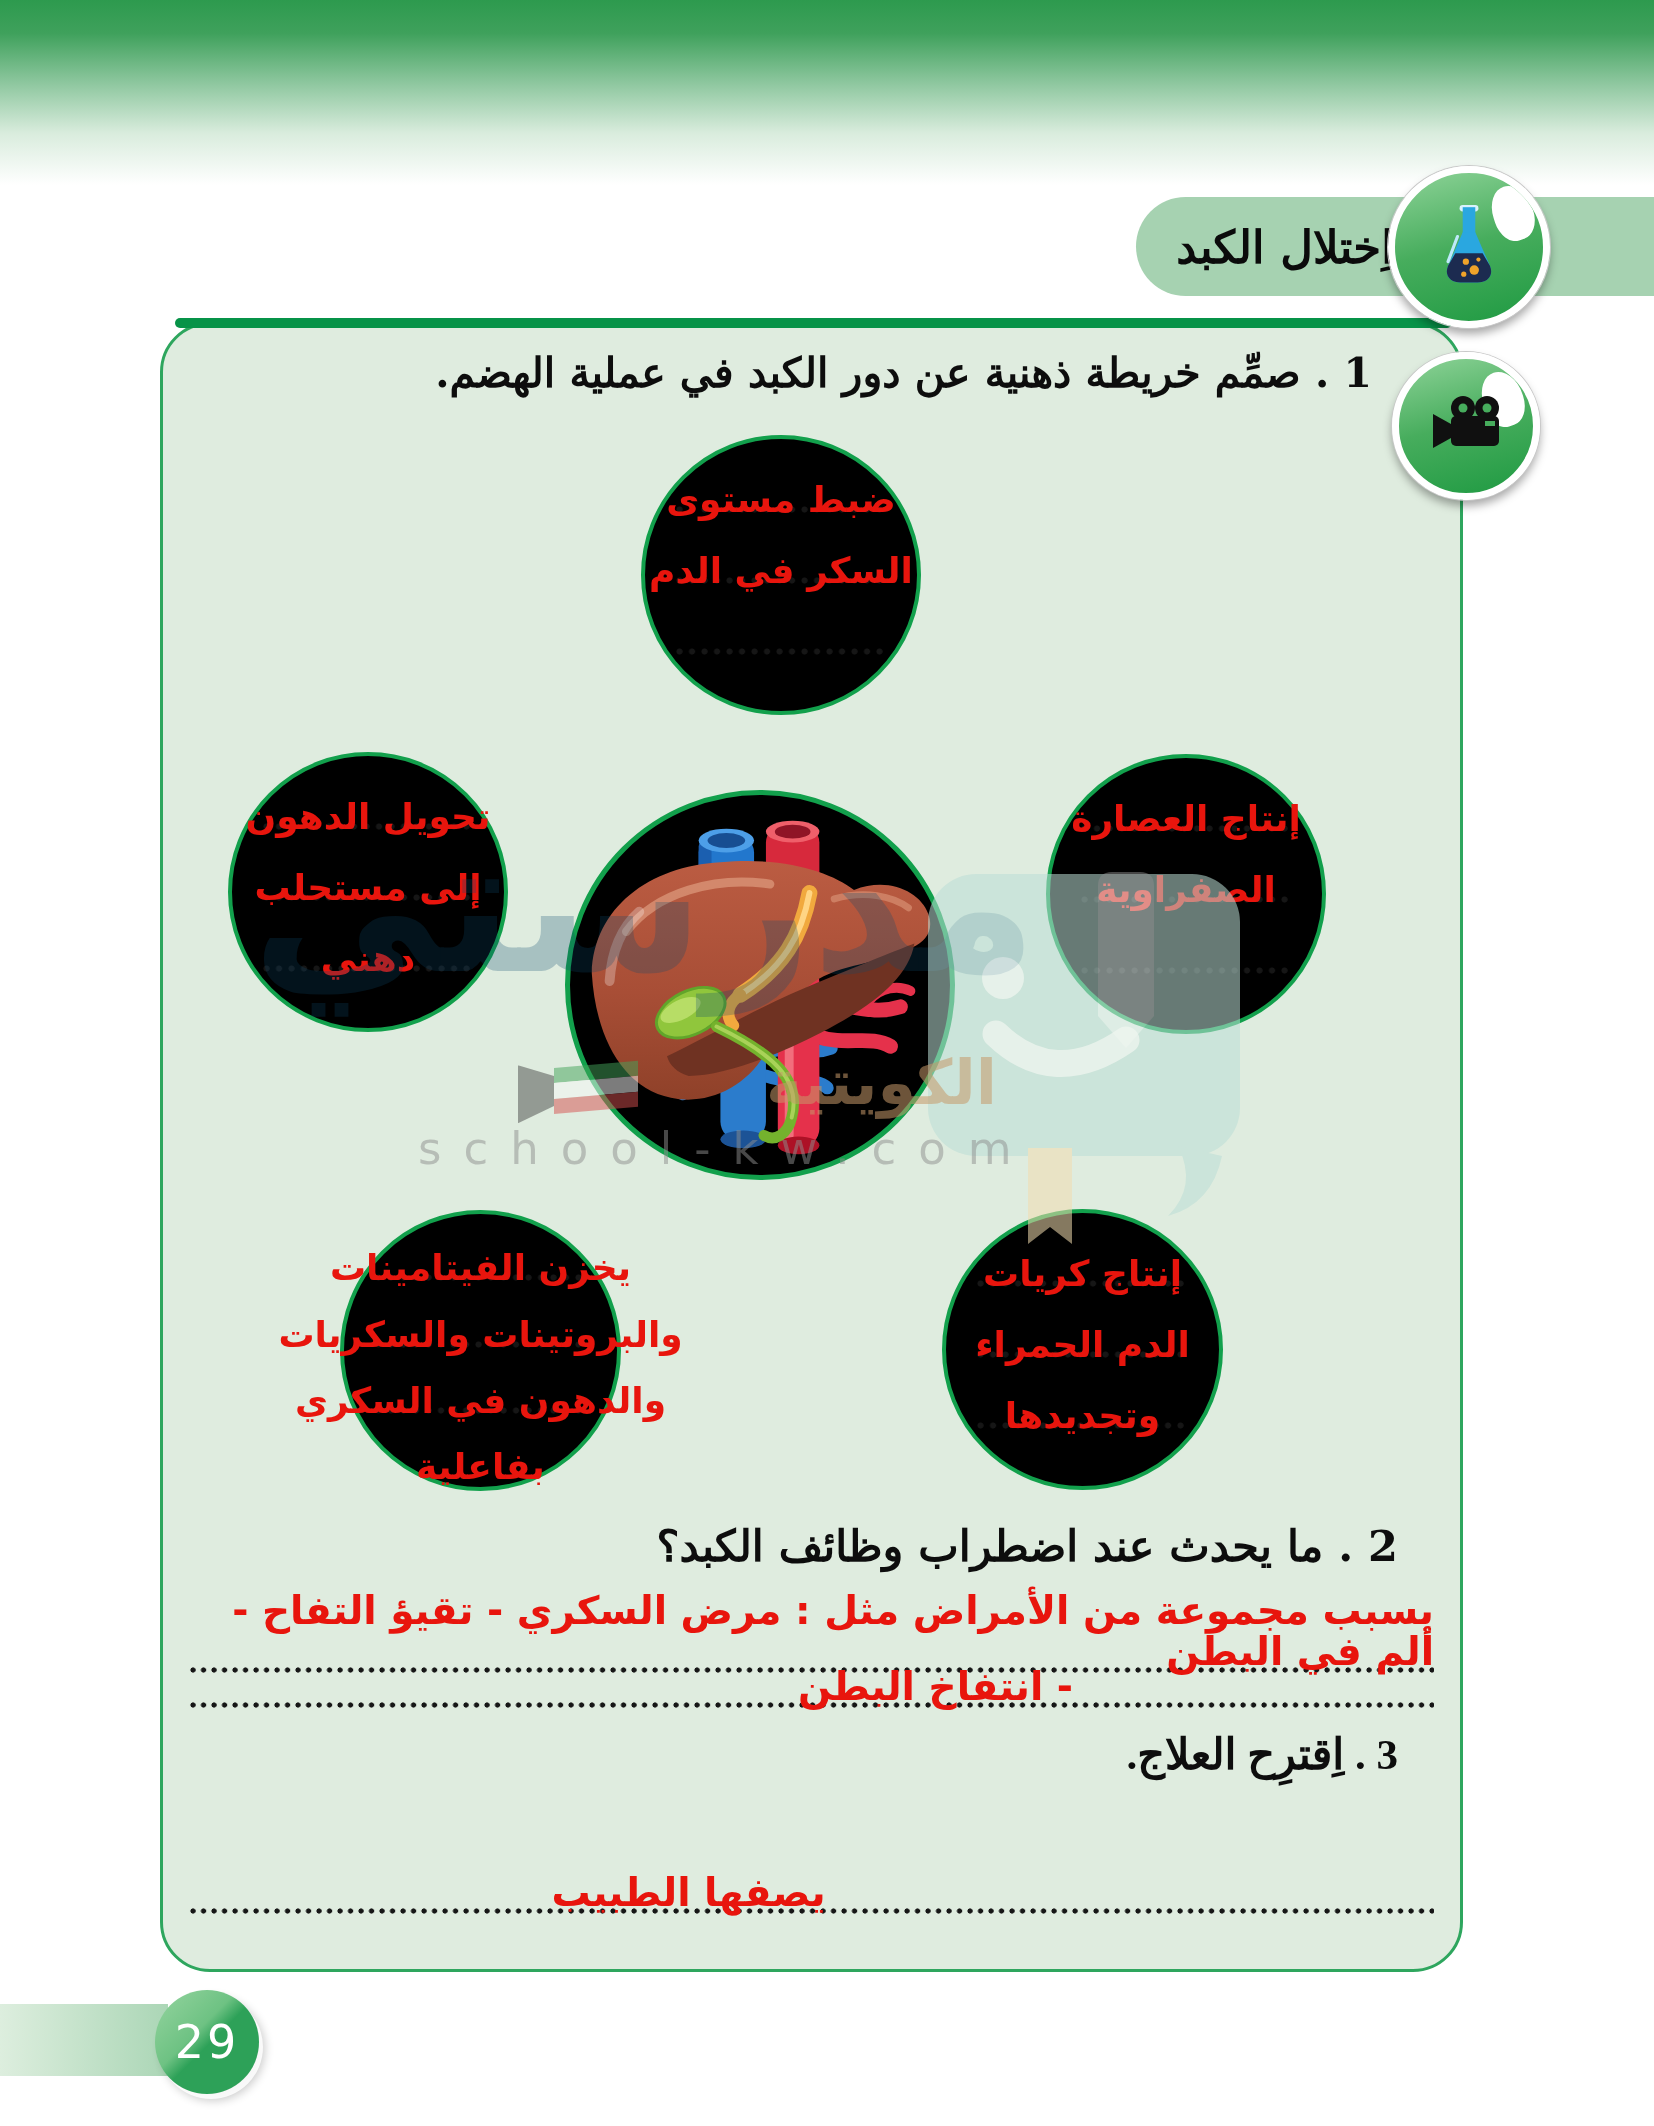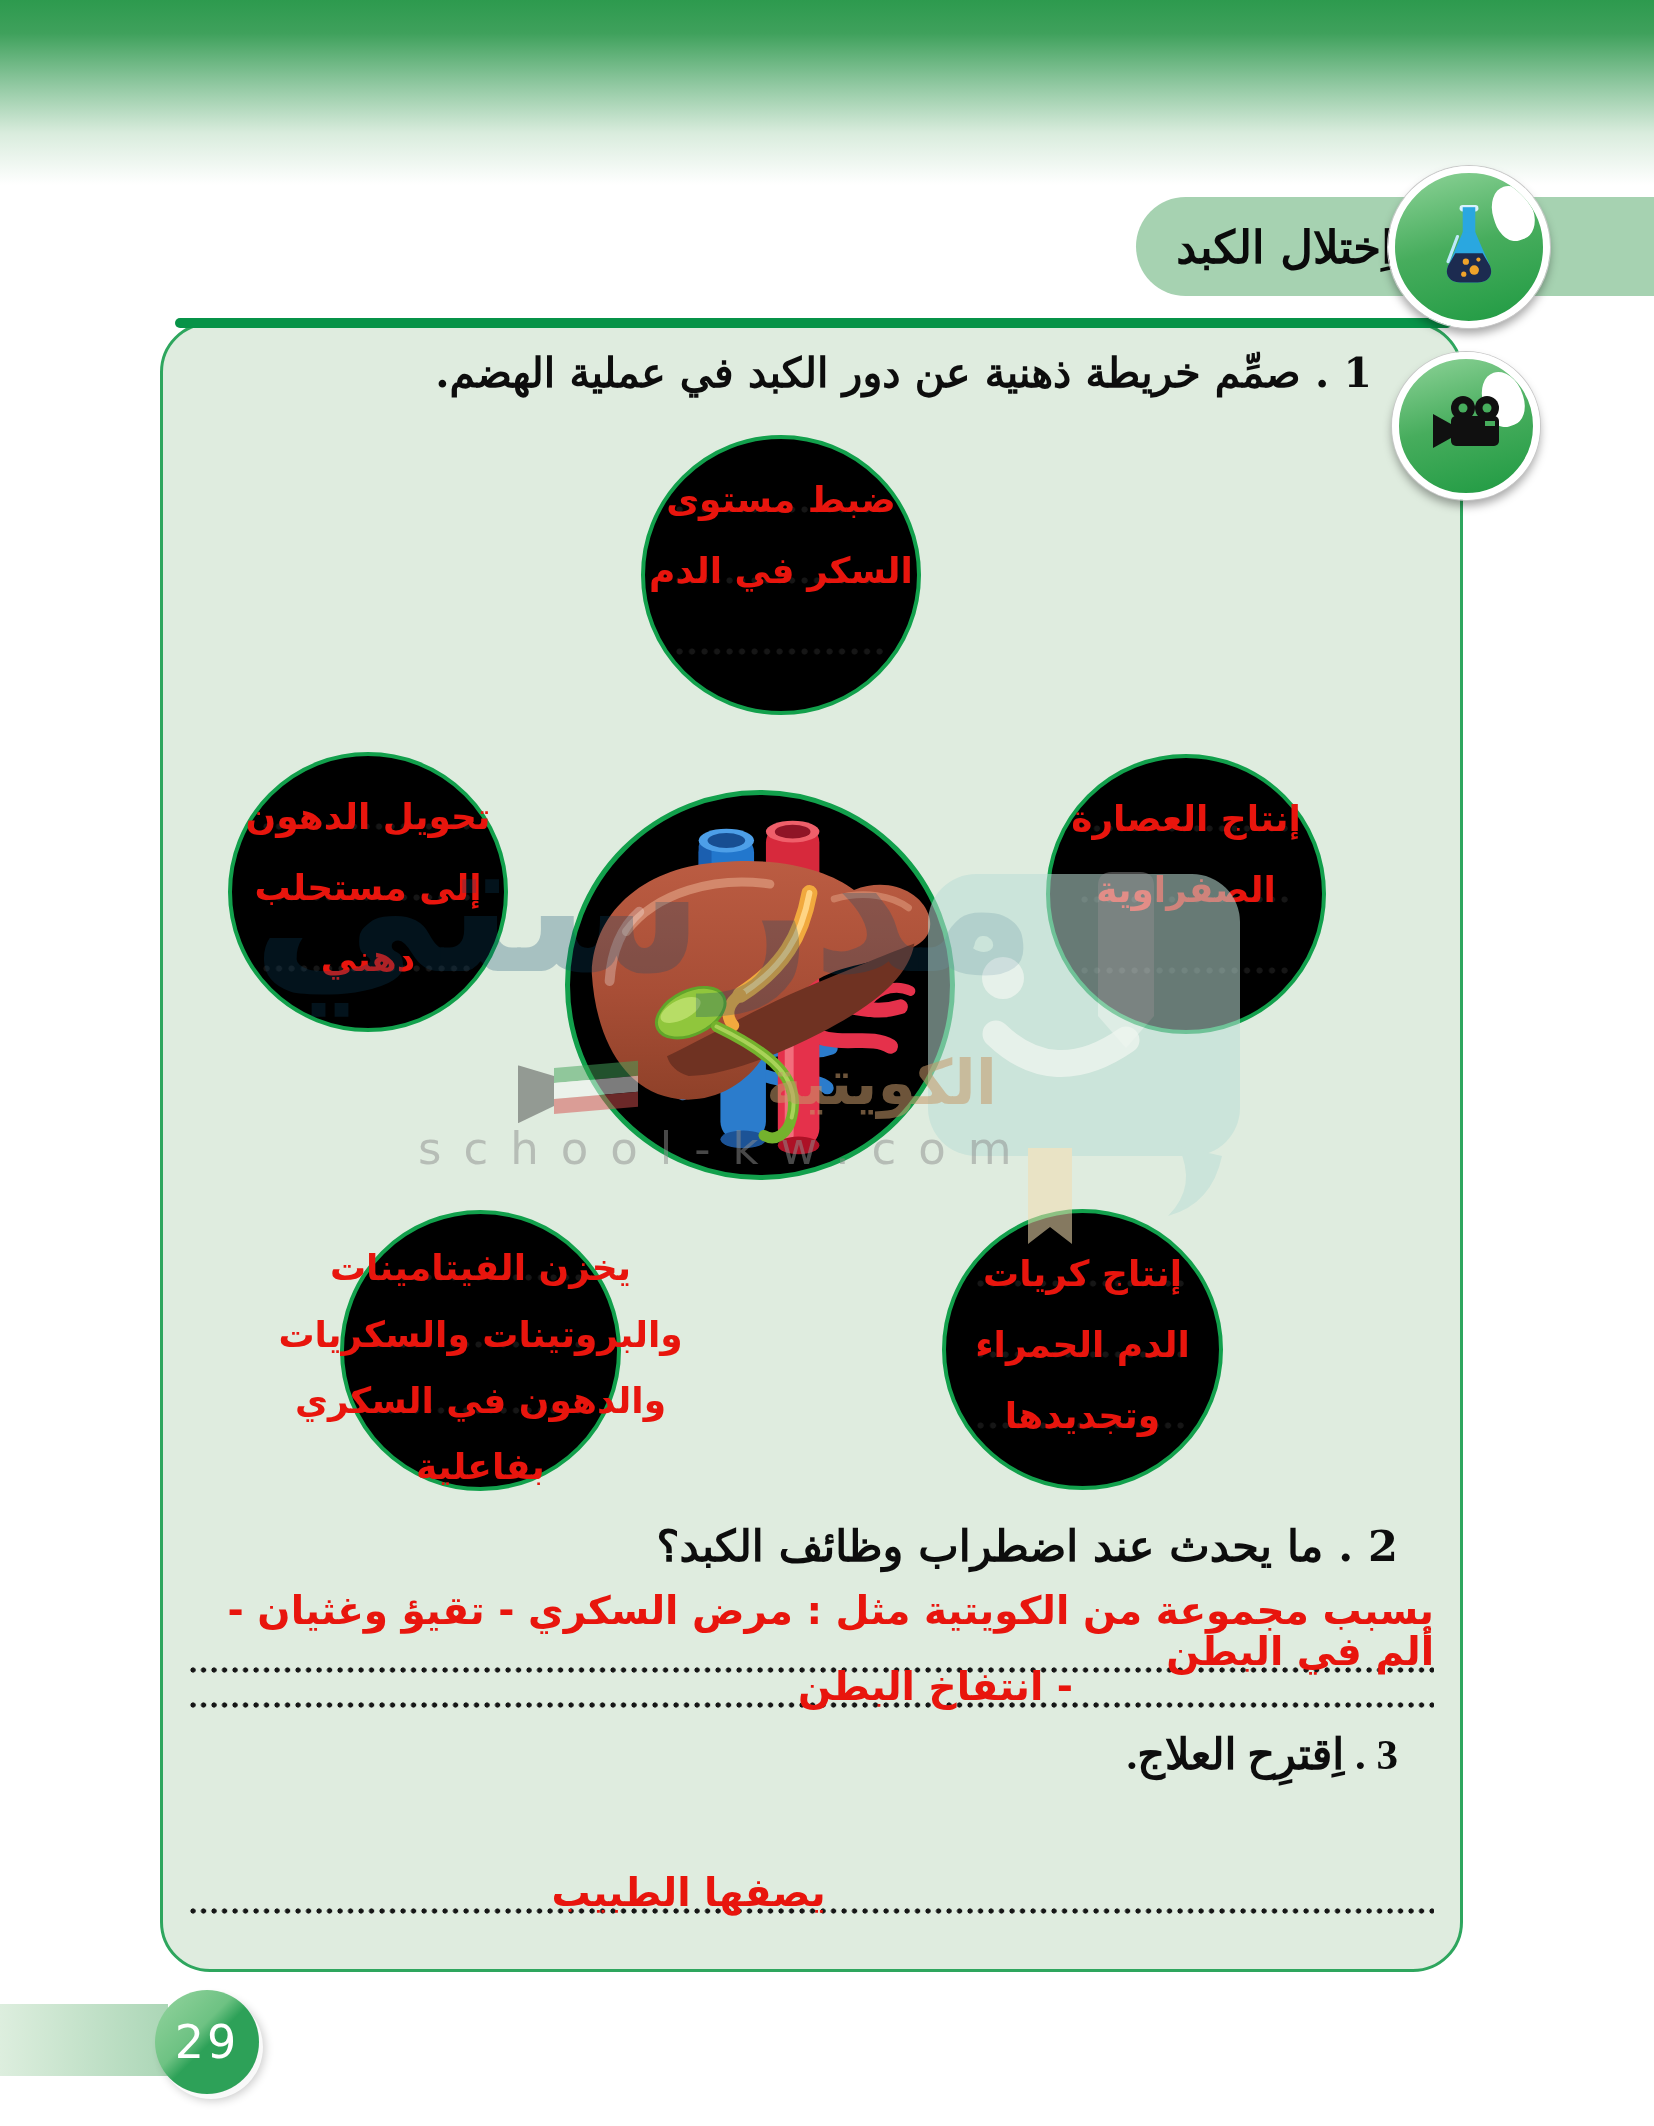--- a/index.html
+++ b/index.html
@@ -265,21 +265,21 @@
           <ellipse cx="112" cy="211" rx="22" ry="10" fill="#b7dd66"></ellipse>
         </g>
         <path d="M146,232 C204,260 232,286 222,324 C218,341 205,349 194,342" fill="none" stroke="#74b22d" stroke-width="11" stroke-linecap="round"></path>
         <path d="M146,232 C204,260 232,286 222,324" fill="none" stroke="#a9d258" stroke-width="4" stroke-linecap="round"></path>
       </svg>
     </div>
 
     <div class="question q2">2 . ما يحدث عند اضطراب وظائف الكبد؟</div>
 
     <div class="ans a2l1">
-      <div class="txt">يسبب مجموعة من الكويتية مثل : مرض السكري - تقيؤ وغثيان - ألم في البطن</div>
+      <div class="txt">يسبب مجموعة من الأمراض مثل : مرض السكري - تقيؤ التفاح - ألم في البطن</div>
       <div class="dotline"></div>
     </div>
     <div class="ans a2l2 shift-r">
       <div class="txt">- انتفاخ البطن</div>
       <div class="dotline"></div>
     </div>
 
     <div class="question q3">3 . اِقترِح العلاج.</div>
 
     <div class="ans a3l2 shift-l">

